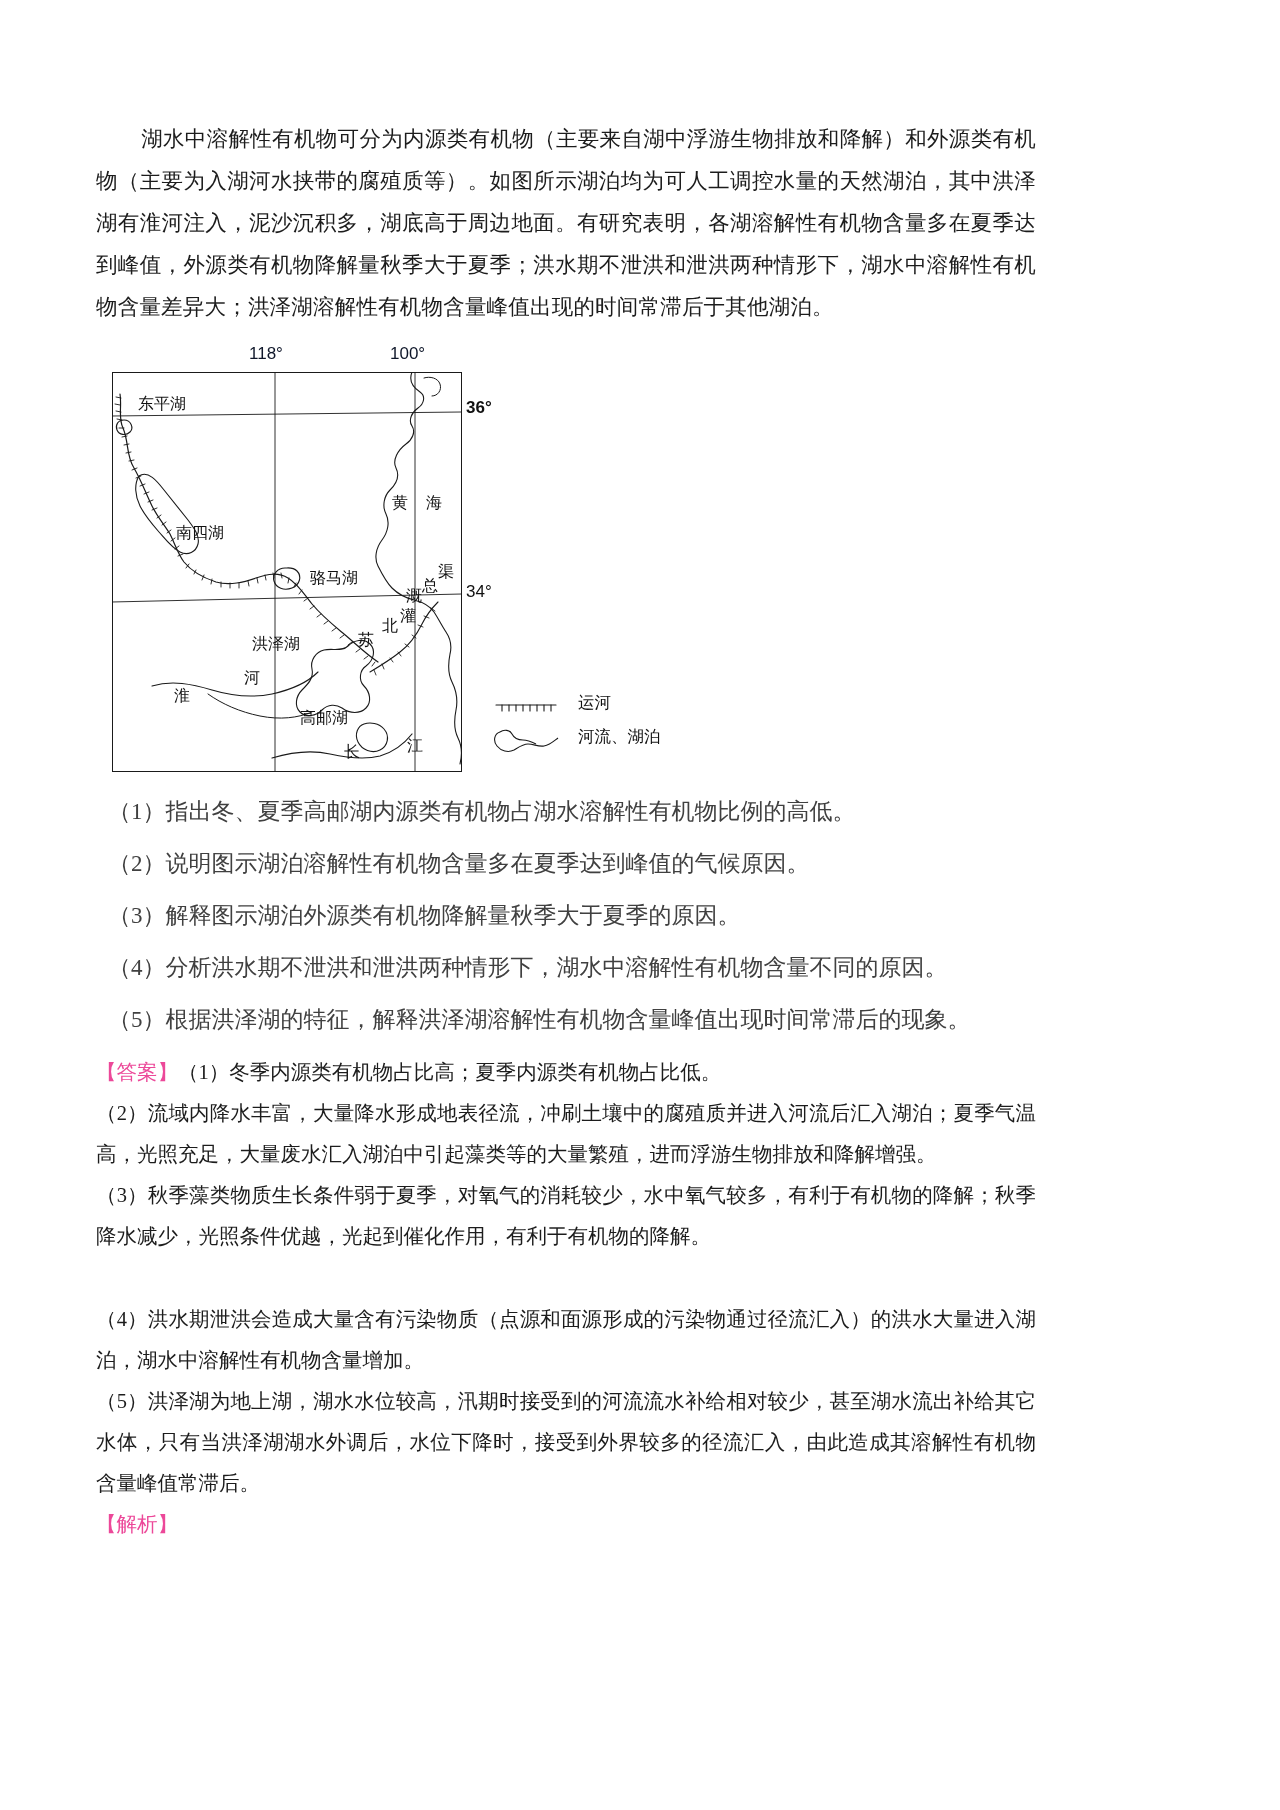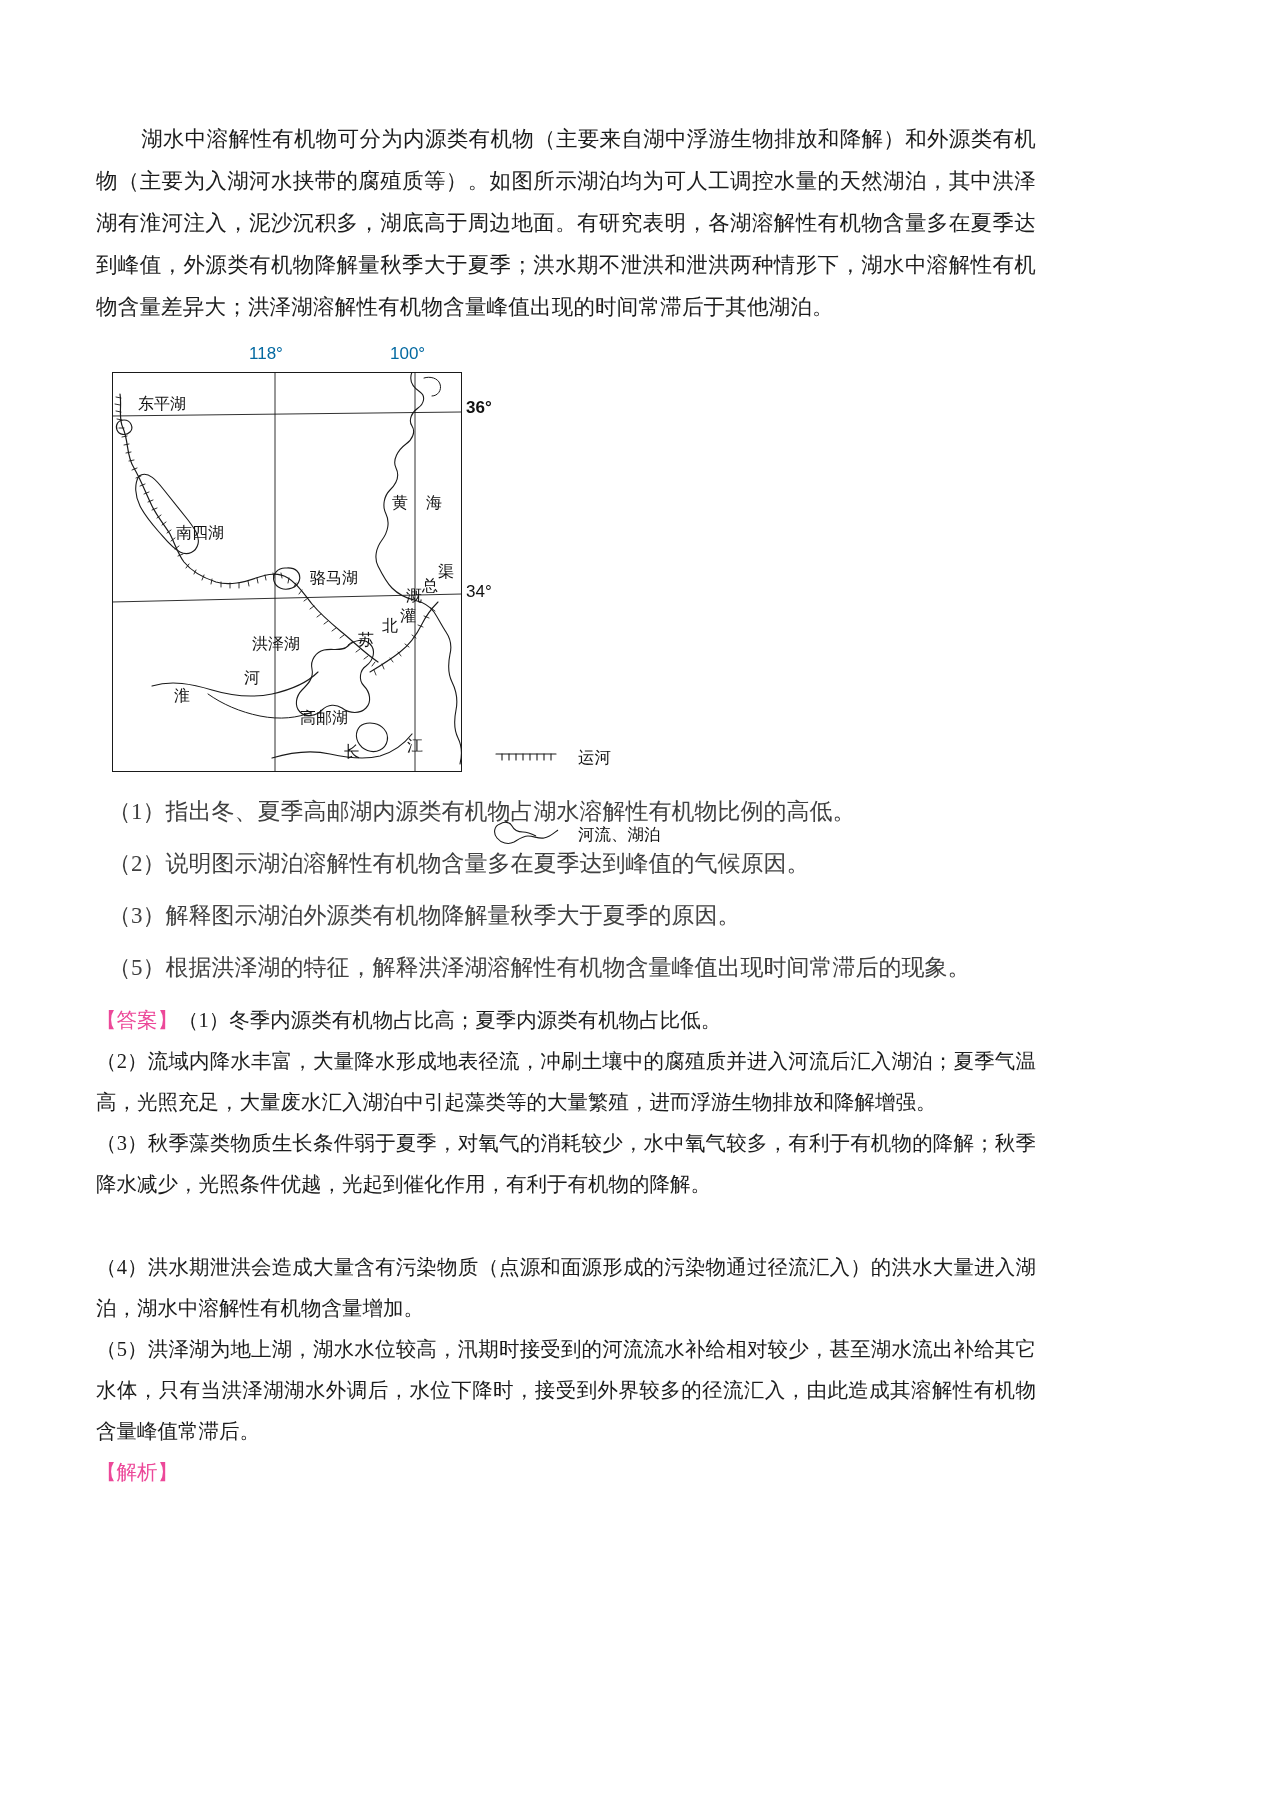--- a/index.html
+++ b/index.html
@@ -77,21 +77,21 @@
     width: 350px;
     height: 400px;
     border: 1.6px solid #1a1a1a;
     box-sizing: border-box;
     background: #fff;
   }
   .lon-label {
     position: absolute;
     font-family: "Liberation Sans", sans-serif;
     font-size: 17px;
-    color: #0369a1;
+    color: #0f172a;
     white-space: nowrap;
   }
   .lat-label {
     position: absolute;
     font-family: "Liberation Sans", sans-serif;
     font-size: 17px;
     color: #111;
     white-space: nowrap;
   }
   .map-svg {
@@ -112,23 +112,22 @@
 
   
   .legend {
     position: absolute;
     left: 386px;
     top: 352px;
     width: 210px;
   }
   .legend-row {
     display: flex;
-    align-items: flex-end;
+    align-items: flex-start;
     height: 34px;
-    margin-top: 43px;
   }
   .legend-sym {
     width: 74px;
     height: 28px;
     position: relative;
     flex: none;
   }
   .legend-text {
     font-family: "Liberation Sans", "DejaVu Sans", sans-serif;
     font-size: 16.5px;
@@ -329,20 +328,21 @@
             </svg>
           </div>
           <div class="legend-text">河流、湖泊</div>
         </div>
       </div>
     </div>
 
     <p class="qline">（1）指出冬、夏季高邮湖内源类有机物占湖水溶解性有机物比例的高低。</p>
     <p class="qline">（2）说明图示湖泊溶解性有机物含量多在夏季达到峰值的气候原因。</p>
     <p class="qline">（3）解释图示湖泊外源类有机物降解量秋季大于夏季的原因。</p>
+    <p class="qline">（4）分析洪水期不泄洪和泄洪两种情形下，湖水中溶解性有机物含量不同的原因。</p>
     <p class="qline">（5）根据洪泽湖的特征，解释洪泽湖溶解性有机物含量峰值出现时间常滞后的现象。</p>
 
     <p class="ansline">
       <span class="tag">【答案】</span><span>（1）冬季内源类有机物占比高；夏季内源类有机物占比低。</span>
     </p>
     <p class="ansline">（2）流域内降水丰富，大量降水形成地表径流，冲刷土壤中的腐殖质并进入河流后汇入湖泊；夏季气温高，光照充足，大量废水汇入湖泊中引起藻类等的大量繁殖，进而浮游生物排放和降解增强。</p>
     <p class="ansline">（3）秋季藻类物质生长条件弱于夏季，对氧气的消耗较少，水中氧气较多，有利于有机物的降解；秋季降水减少，光照条件优越，光起到催化作用，有利于有机物的降解。</p>
     <div class="spacer-block"></div>
     <p class="ansline">（4）洪水期泄洪会造成大量含有污染物质（点源和面源形成的污染物通过径流汇入）的洪水大量进入湖泊，湖水中溶解性有机物含量增加。</p>
     <p class="ansline">（5）洪泽湖为地上湖，湖水水位较高，汛期时接受到的河流流水补给相对较少，甚至湖水流出补给其它水体，只有当洪泽湖湖水外调后，水位下降时，接受到外界较多的径流汇入，由此造成其溶解性有机物含量峰值常滞后。</p>

